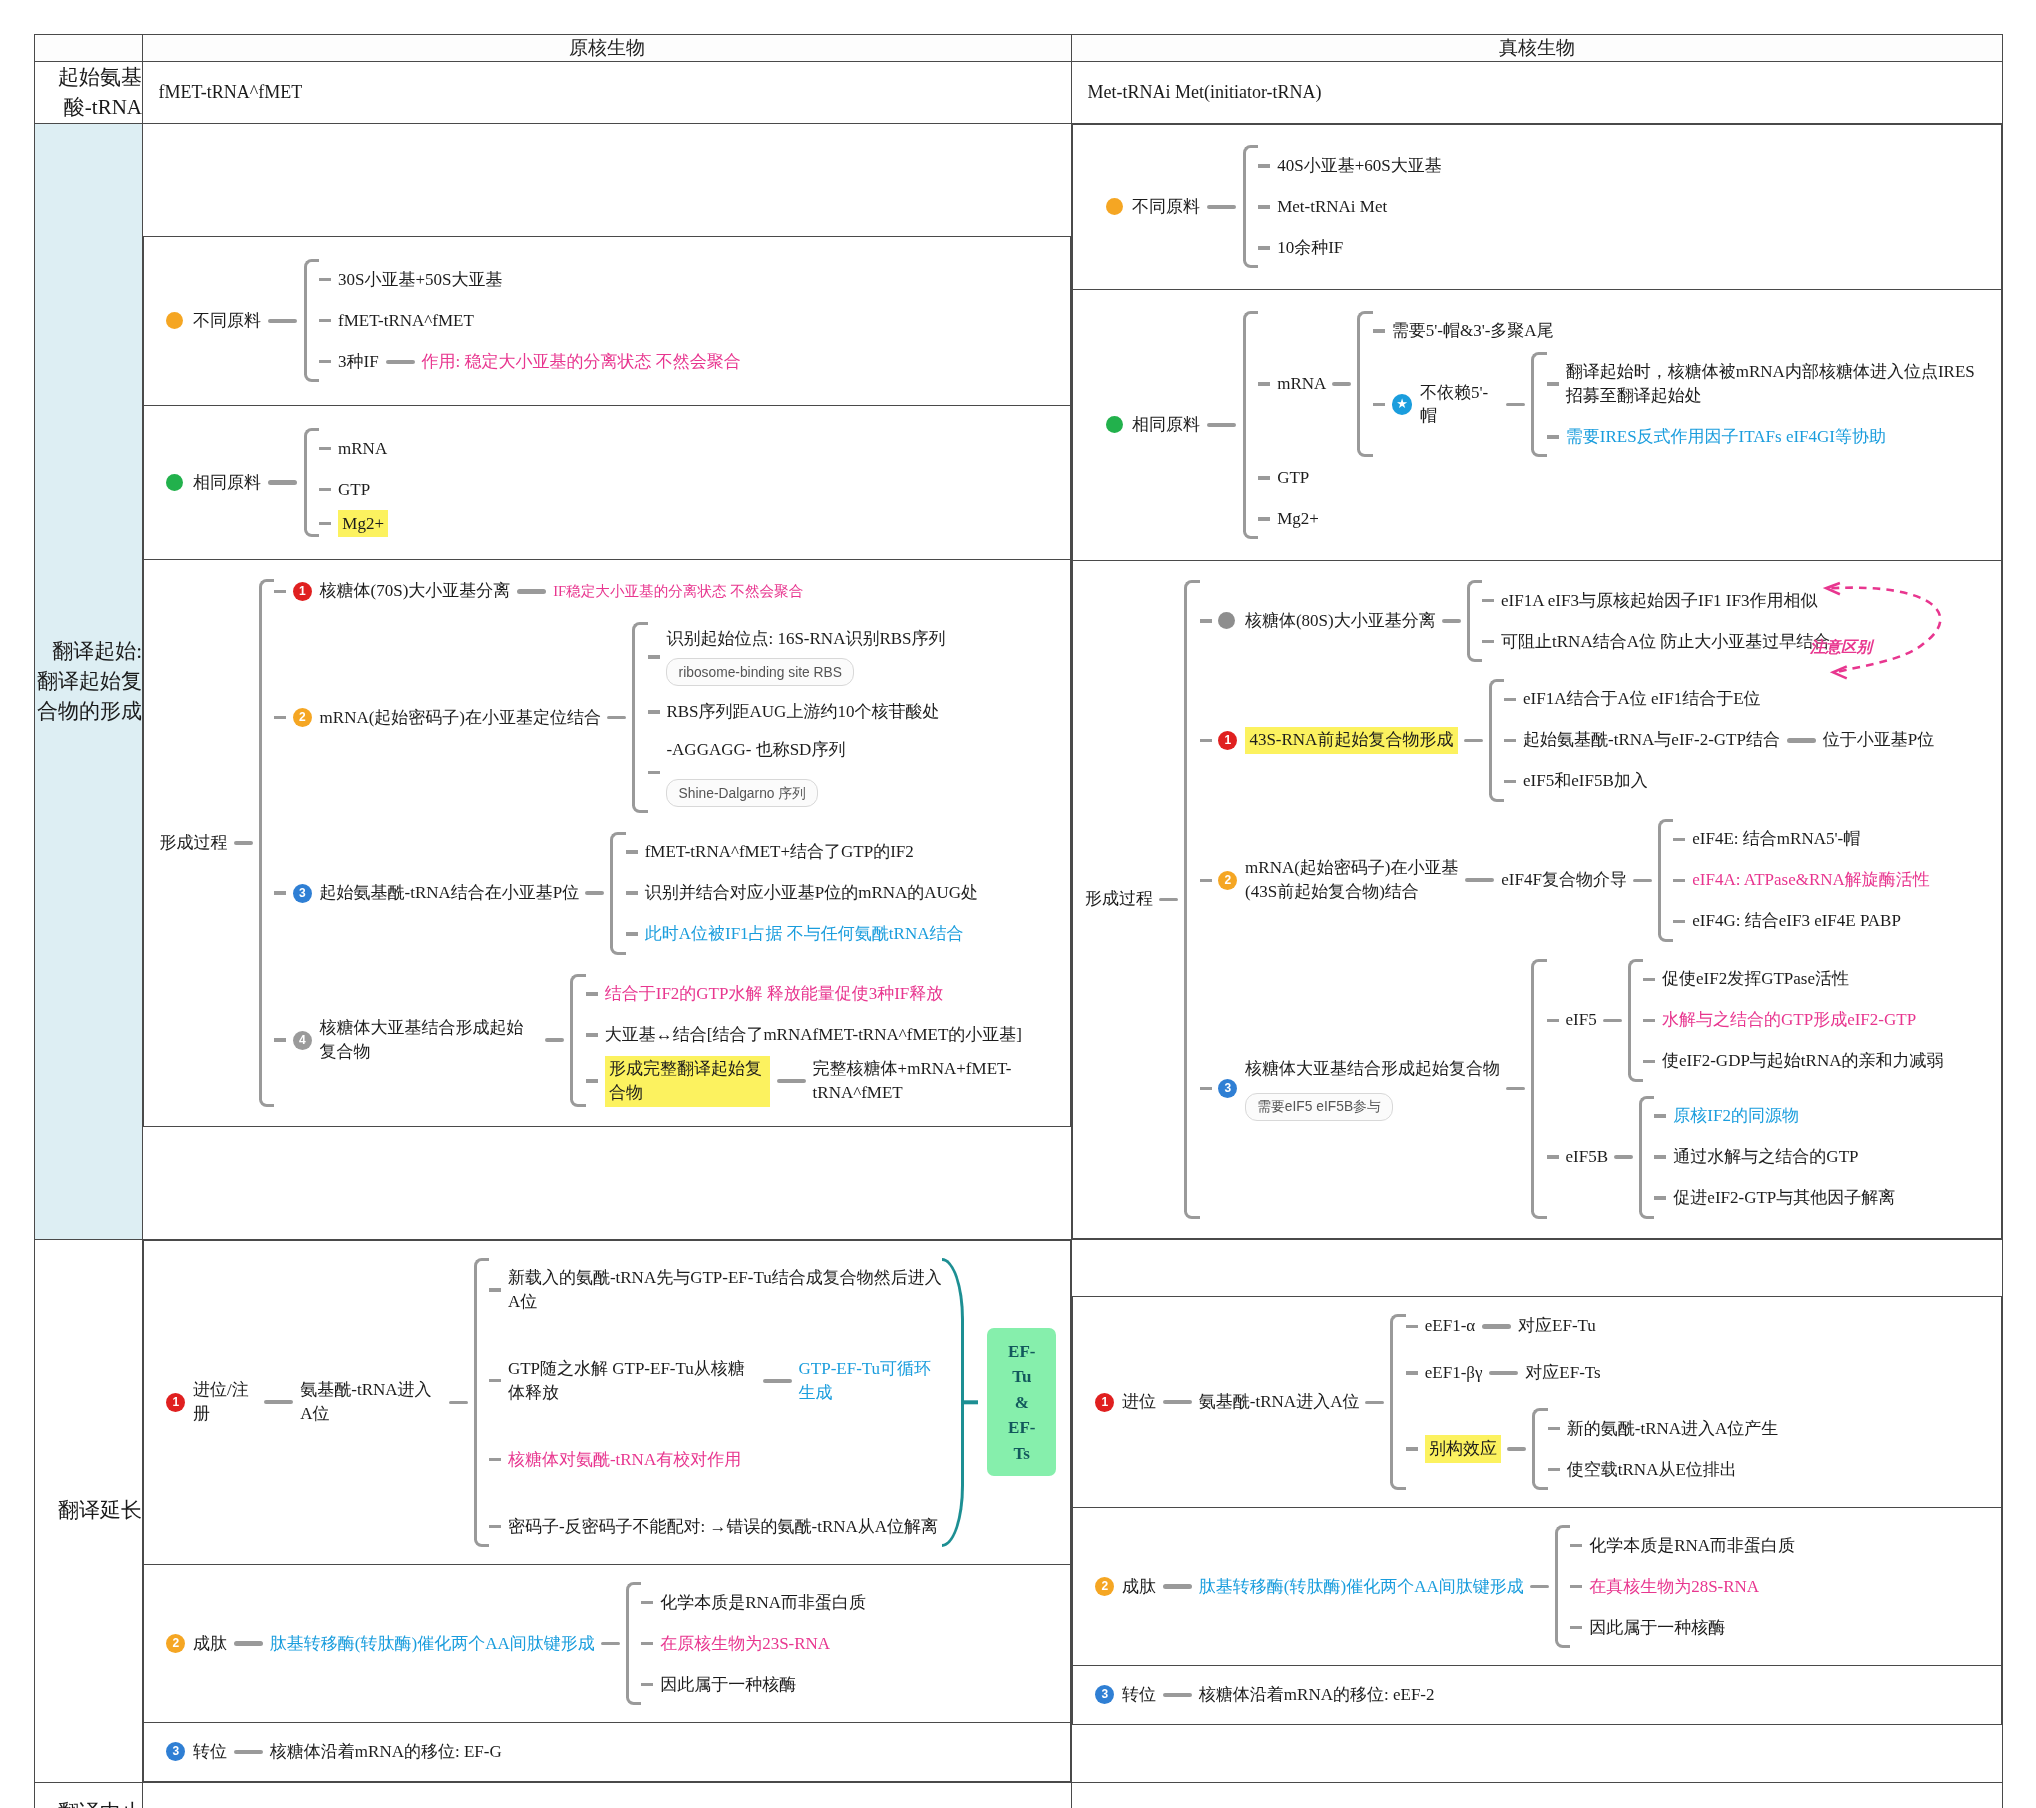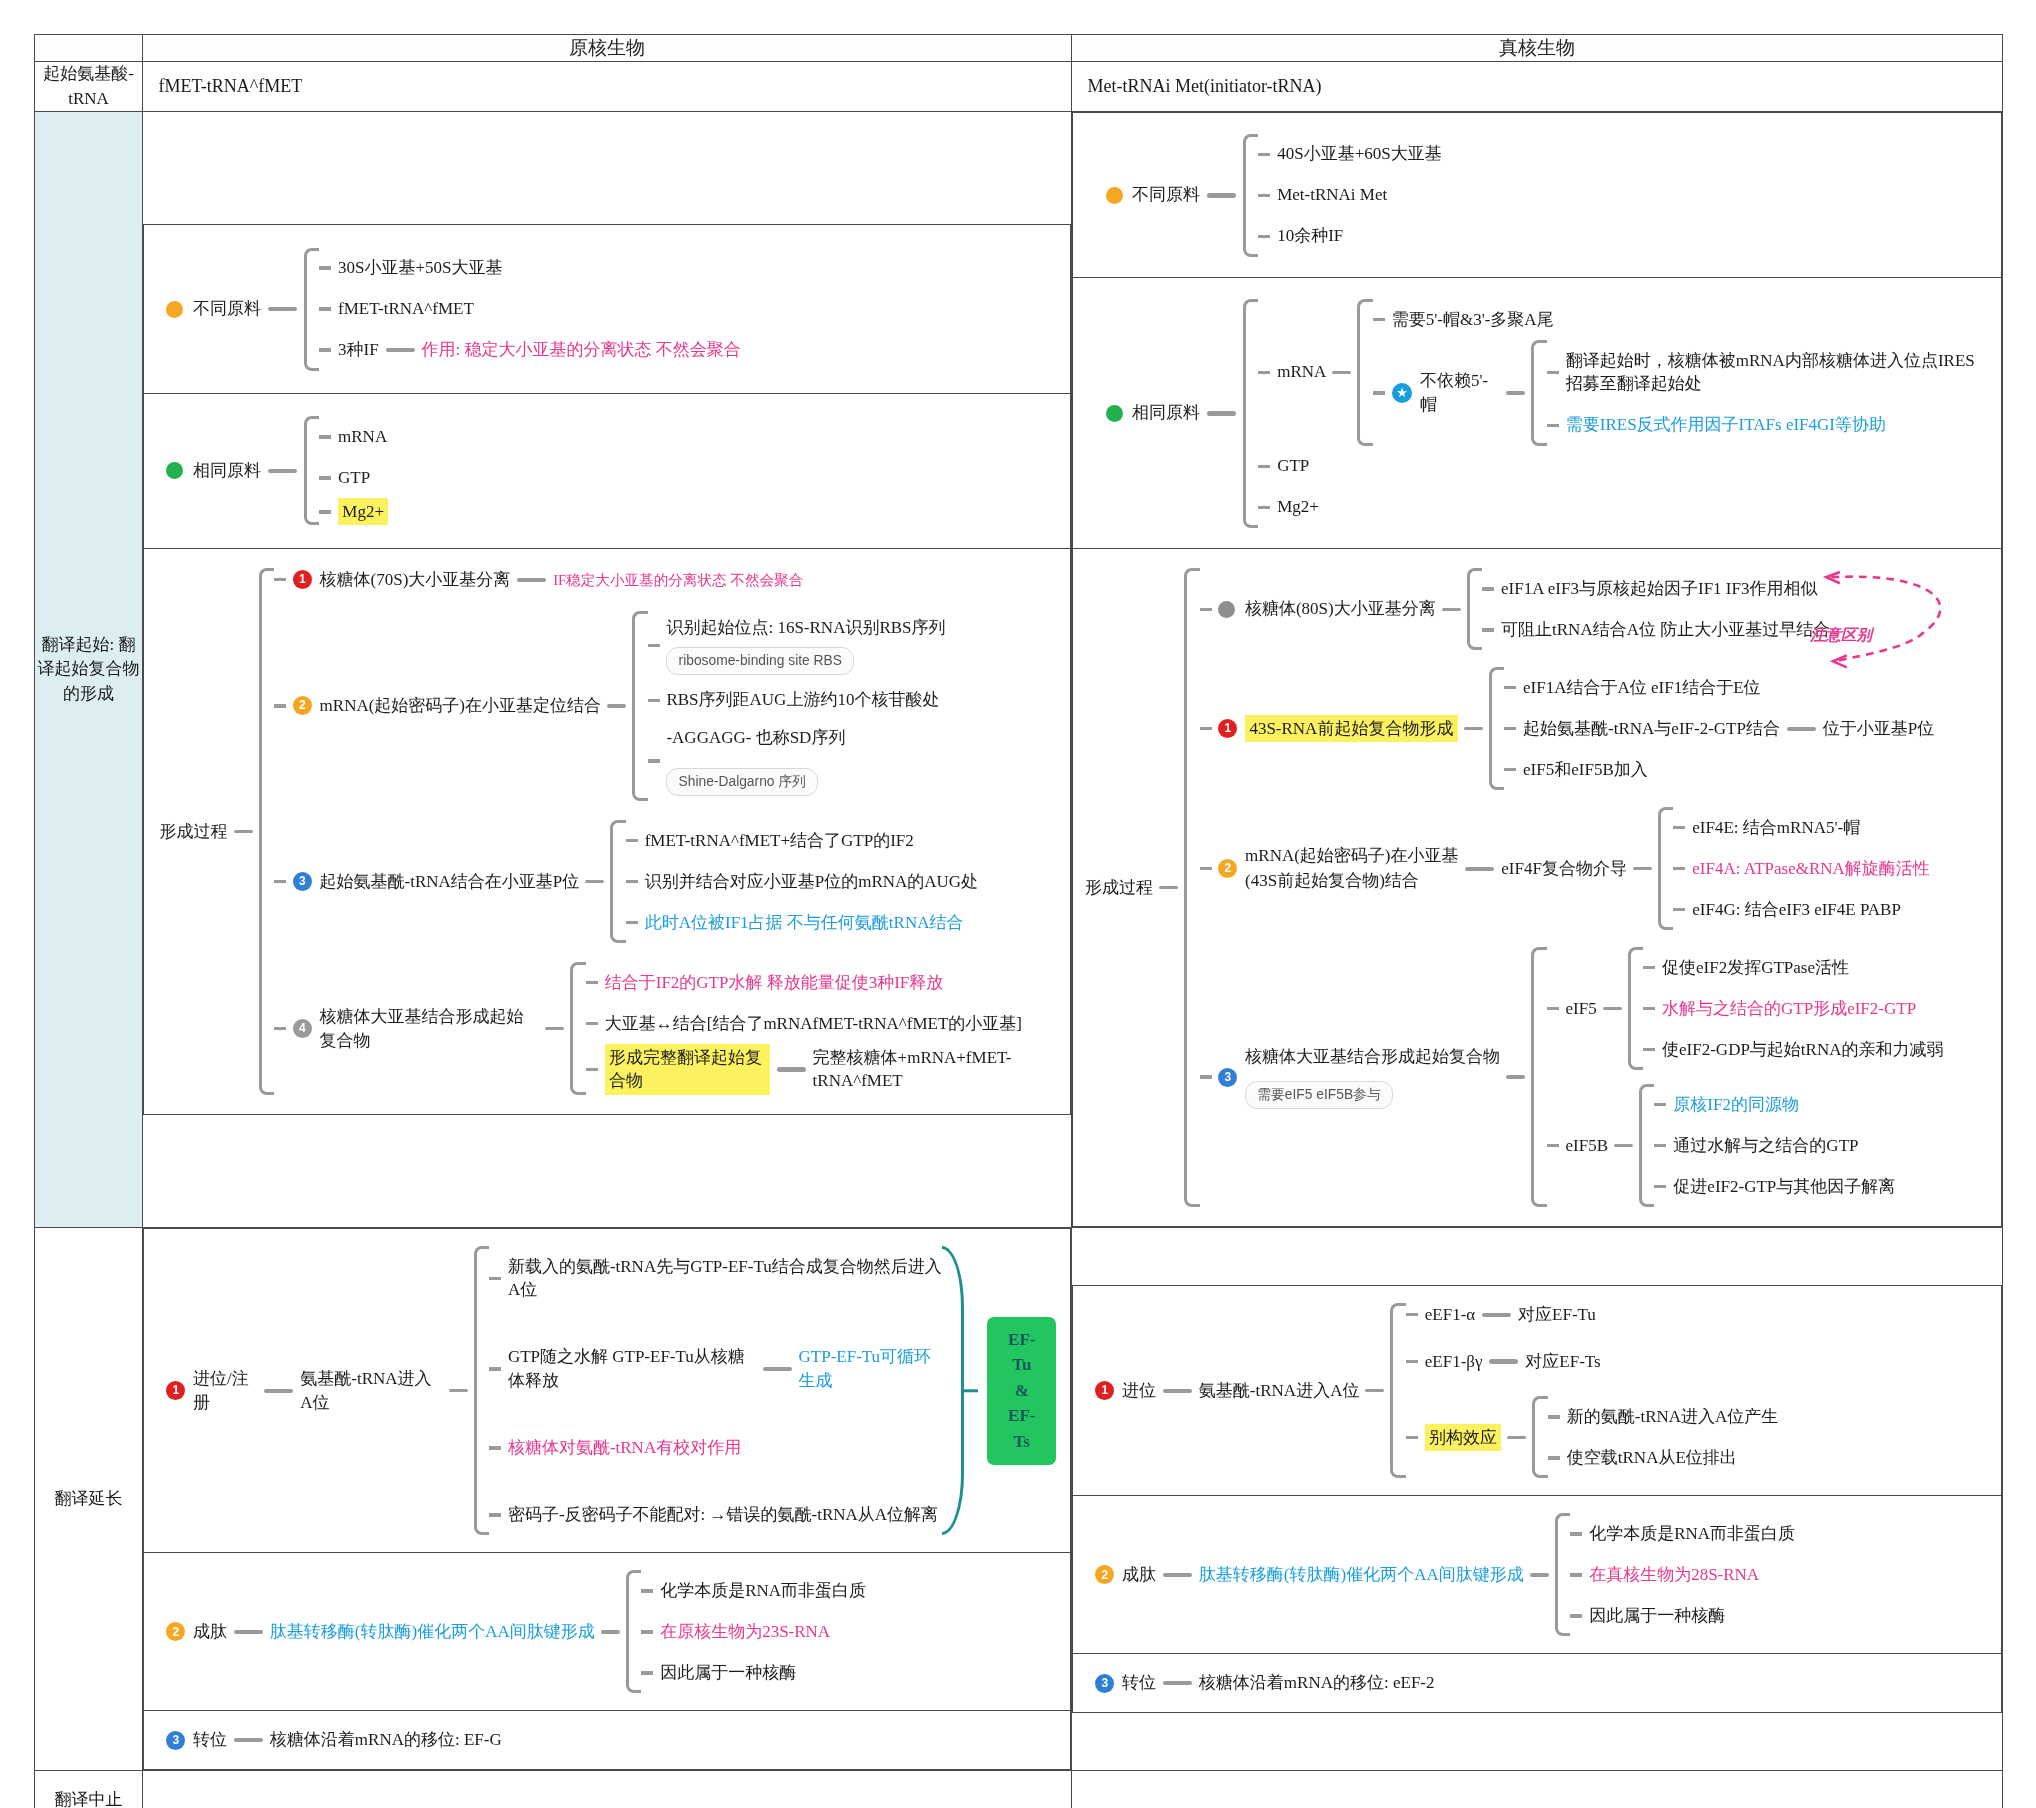--- a/index.html
+++ b/index.html
@@ -34,24 +34,24 @@
 
   .colhead {
     text-align: center;
     font-size: 19px;
     color: #222;
     padding: 19px 0;
     background: #fdfdfd;
   }
 
   .rowlabel {
-    font-size: 17px;
+    font-size: 21px;
     color: #1a1a1a;
     padding: 12px 13.8px;
-    text-align: center;
+    text-align: right;
     line-height: 1.45;
   }
   .rowlabel.blue { background: #ddeef3; }
 
   .cell { padding: 0; position: relative; }
   .pad { padding: 12px 15.5px; font-size: 18px; color: #1a1a1a; }
 
   
   .mm { display: flex; align-items: center; font-size: 17px; color: #1c1c1c; line-height: 1.4; }
   .mm-node { white-space: nowrap; }
@@ -113,21 +113,21 @@
           flex: none; margin-right: 7.7px; }
 
   
   .pink  { color: #e8368f; }
   .blue2 { color: #1a9ddd; }
   .hl    { background: #fcf25f; padding: 1.7px 4.3px; }
   .tag   { display: inline-block; border: 0.9px solid #d8d8d8; border-radius: 12px;
            padding: 3.4px 11.2px; font-size: 13.8px; color: #555; background: #fbfbfb;
            font-family: "Liberation Sans", sans-serif; }
   .small { font-size: 14.6px; }
-  .chip  { background: #22c55e; border-radius: 6.9px; padding: 10.3px 13.8px; text-align: center;
+  .chip  { background: #86efac; border-radius: 6.9px; padding: 10.3px 13.8px; text-align: center;
            font-weight: bold; font-size: 17px; color: #12585c; line-height: 1.5; }
 
   .vstack { display: flex; flex-direction: column; }
   .wrap2 { white-space: normal; max-width: 370px; }
 
   
   .anno { position: absolute; color: #e8368f; font-style: italic; font-weight: bold; font-size: 15.5px; }
 </style>
 </head>
 <body>

